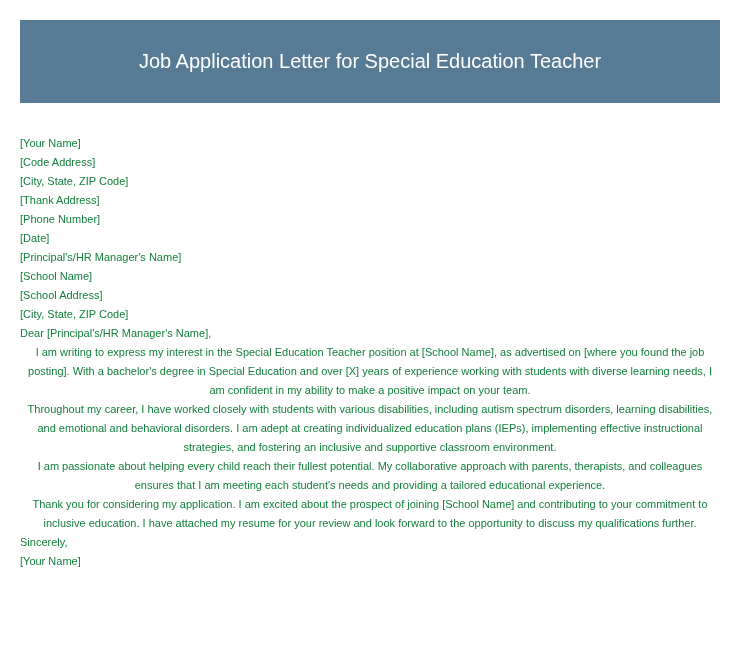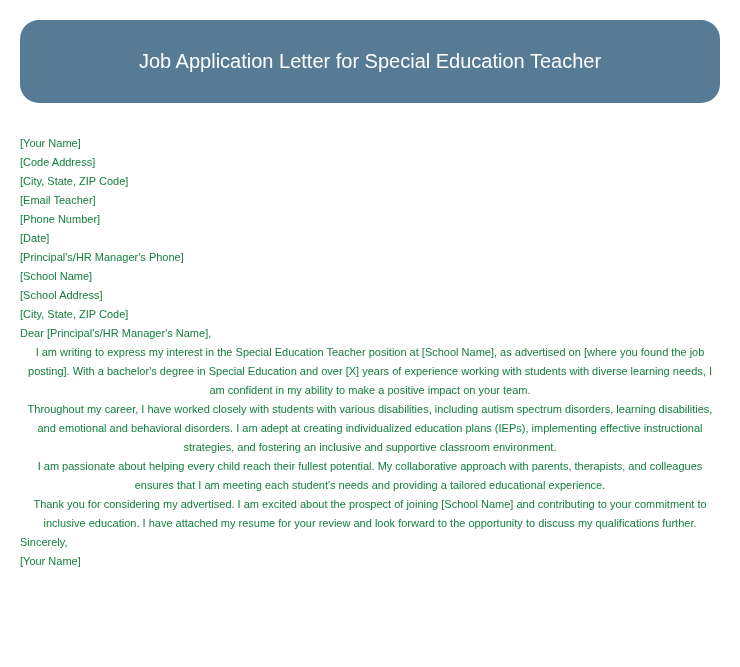--- a/index.html
+++ b/index.html
@@ -17,21 +17,20 @@
     .header {
       position: absolute;
       left: 20px;
       top: 20px;
       width: 700px;
       height: 83px;
       background: #577b94;
       display: flex;
       align-items: center;
       justify-content: center;
-      border-radius: 19px;
     }
     .header-title {
       color: #ffffff;
       font-size: 20px;
       font-weight: normal;
       margin: 0;
       letter-spacing: 0;
     }
     .letter {
       position: absolute;
@@ -55,27 +54,27 @@
 <body>
 
 <div class="header">
   <h1 class="header-title">Job Application Letter for Special Education Teacher</h1>
 </div>
 
 <div class="letter">
   <span class="line">[Your Name]</span>
   <span class="line">[Code Address]</span>
   <span class="line">[City, State, ZIP Code]</span>
-  <span class="line">[Email Teacher]</span>
+  <span class="line">[Thank Address]</span>
   <span class="line">[Phone Number]</span>
   <span class="line">[Date]</span>
-  <span class="line">[Principal's/HR Manager's Phone]</span>
+  <span class="line">[Principal's/HR Manager's Name]</span>
   <span class="line">[School Name]</span>
   <span class="line">[School Address]</span>
   <span class="line">[City, State, ZIP Code]</span>
   <span class="line">Dear [Principal's/HR Manager's Name],</span>
   <p>I am writing to express my interest in the Special Education Teacher position at [School Name], as advertised on [where you found the job posting]. With a bachelor's degree in Special Education and over [X] years of experience working with students with diverse learning needs, I am confident in my ability to make a positive impact on your team.</p>
   <p>Throughout my career, I have worked closely with students with various disabilities, including autism spectrum disorders, learning disabilities, and emotional and behavioral disorders. I am adept at creating individualized education plans (IEPs), implementing effective instructional strategies, and fostering an inclusive and supportive classroom environment.</p>
   <p>I am passionate about helping every child reach their fullest potential. My collaborative approach with parents, therapists, and colleagues ensures that I am meeting each student's needs and providing a tailored educational experience.</p>
-  <p>Thank you for considering my advertised. I am excited about the prospect of joining [School Name] and contributing to your commitment to inclusive education. I have attached my resume for your review and look forward to the opportunity to discuss my qualifications further.</p>
+  <p>Thank you for considering my application. I am excited about the prospect of joining [School Name] and contributing to your commitment to inclusive education. I have attached my resume for your review and look forward to the opportunity to discuss my qualifications further.</p>
   <span class="line">Sincerely,</span>
   <span class="line">[Your Name]</span>
 </div>
 
 </body></html>

